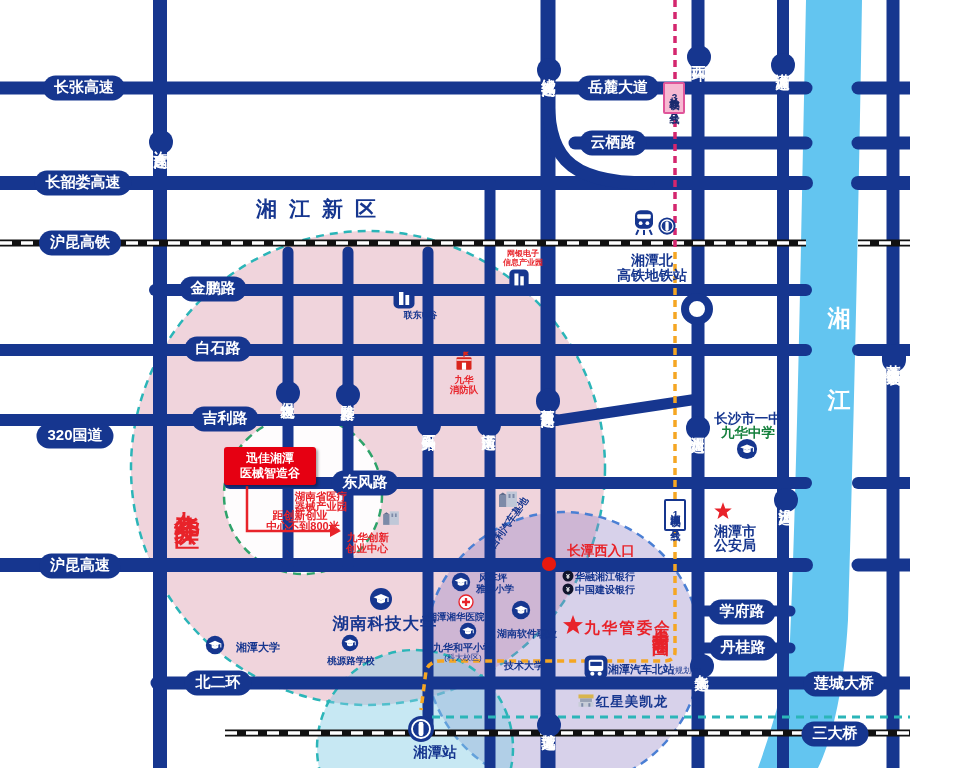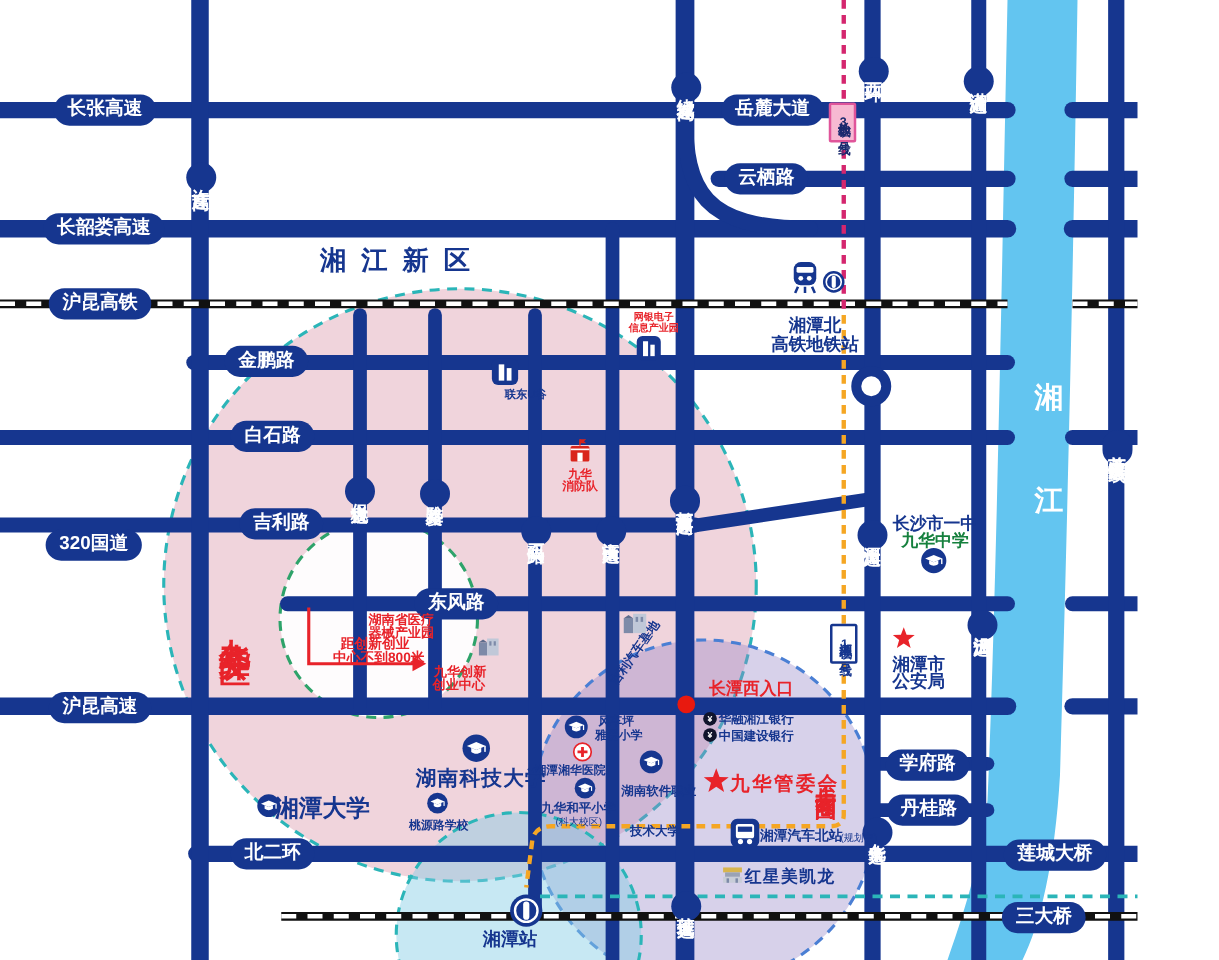--- a/index.html
+++ b/index.html
@@ -121,33 +121,33 @@
       <div class="lbl" style="left: 464px; top: 390px; font-size: 9.5px; color: rgb(232, 35, 42); font-weight: bold;">消防队</div>
       <div class="lbl" style="left: 509px; top: 523px; font-size: 10px; color: rgb(22, 54, 143); font-weight: bold; transform: translate(-50%, -50%) rotate(-55deg);">吉利汽车基地</div>
       <div class="lbl" style="left: 601px; top: 551px; font-size: 13.5px; color: rgb(232, 35, 42); font-weight: bold;">长潭西入口</div>
       <div class="lbl" style="left: 605px; top: 577px; font-size: 10px; color: rgb(22, 54, 143); font-weight: bold;">华融湘江银行</div>
       <div class="lbl" style="left: 605px; top: 590px; font-size: 10px; color: rgb(22, 54, 143); font-weight: bold;">中国建设银行</div>
       <div class="lbl vert" style="left: 660px; top: 622px; font-size: 17px; color: rgb(232, 35, 42); font-weight: bold; letter-spacing: 3px;">步步高商圈</div>
       <div class="lbl" style="left: 628px; top: 628px; font-size: 15.5px; color: rgb(232, 35, 42); font-weight: bold; letter-spacing: 2px;">九华管委会</div>
       <div class="lbl" style="left: 641px; top: 670px; font-size: 11px; color: rgb(22, 54, 143); font-weight: bold;">湘潭汽车北站</div>
       <div class="lbl" style="left: 687px; top: 671px; font-size: 8px; color: rgb(22, 54, 143);">(规划中)</div>
       <div class="lbl" style="left: 632px; top: 702px; font-size: 13.5px; color: rgb(22, 54, 143); font-weight: bold; letter-spacing: 1px;">红星美凯龙</div>
-      <div class="lbl" style="left: 408px; top: 753px; font-size: 14.5px; color: rgb(22, 54, 143); font-weight: bold;">湘潭站</div>
+      <div class="lbl" style="left: 435px; top: 753px; font-size: 14.5px; color: rgb(22, 54, 143); font-weight: bold;">湘潭站</div>
       <div class="lbl" style="left: 652px; top: 260px; font-size: 14px; color: rgb(22, 54, 143); font-weight: bold;">湘潭北</div>
       <div class="lbl" style="left: 652px; top: 275px; font-size: 14px; color: rgb(22, 54, 143); font-weight: bold;">高铁地铁站</div>
       <div class="lbl" style="left: 748px; top: 419px; font-size: 13.5px; color: rgb(22, 54, 143); font-weight: bold;">长沙市一中</div>
       <div class="lbl" style="left: 748px; top: 433px; font-size: 13.5px; color: #15803d; font-weight: bold;">九华中学</div>
       <div class="lbl" style="left: 735px; top: 531px; font-size: 14px; color: rgb(22, 54, 143); font-weight: bold;">湘潭市</div>
       <div class="lbl" style="left: 735px; top: 545px; font-size: 14px; color: rgb(22, 54, 143); font-weight: bold;">公安局</div>
       <div class="lbl" style="left: 493px; top: 578px; font-size: 9.5px; color: rgb(22, 54, 143); font-weight: bold;">风车坪</div>
       <div class="lbl" style="left: 495px; top: 589px; font-size: 9.5px; color: rgb(22, 54, 143); font-weight: bold;">雅爱小学</div>
       <div class="lbl" style="left: 456px; top: 617px; font-size: 9.5px; color: rgb(22, 54, 143); font-weight: bold;">湘潭湘华医院</div>
       <div class="lbl" style="left: 385px; top: 624px; font-size: 16.5px; color: rgb(22, 54, 143); font-weight: bold; letter-spacing: 1px;">湖南科技大学</div>
       <div class="lbl" style="left: 351px; top: 661px; font-size: 9.5px; color: rgb(22, 54, 143); font-weight: bold;">桃源路学校</div>
-      <div class="lbl" style="left: 258px; top: 648px; font-size: 19px; color: rgb(22, 54, 143); font-weight: bold;">湘潭大学</div>
+      <div class="lbl" style="left: 258px; top: 648px; font-size: 11px; color: rgb(22, 54, 143); font-weight: bold;">湘潭大学</div>
       <div class="lbl" style="left: 463px; top: 648px; font-size: 10px; color: rgb(22, 54, 143); font-weight: bold;">九华和平小学</div>
       <div class="lbl" style="left: 463px; top: 658px; font-size: 8px; color: rgb(22, 54, 143);">(科大校区)</div>
       <div class="lbl" style="left: 527px; top: 634px; font-size: 10px; color: rgb(22, 54, 143); font-weight: bold;">湖南软件职业</div>
       <div class="lbl" style="left: 524px; top: 644px; font-size: 10px; color: rgb(22, 54, 143); font-weight: bold; margin-top: 22px;">技术大学</div>
       <span class="icon" style="left: 747px; top: 451px;"><svg width="22" height="22" viewBox="0 0 24 24" xmlns="http://www.w3.org/2000/svg">
           <circle cx="12" cy="12" r="11" fill="#16368f"></circle>
           <path d="M4.5 10.2 12 7l7.5 3.2L12 13.4z" fill="#fff"></path>
           <path d="M8 11.6v3.4c2.6 1.9 5.4 1.9 8 0v-3.4l-4 1.8z" fill="#fff"></path>
           <rect x="18.4" y="10.2" width="1.2" height="4.8" fill="#fff"></rect>
         </svg></span>
@@ -265,18 +265,22 @@
           <rect x="4.5" y="10" width="15" height="4.5" fill="#9aa3b5"></rect>
           <rect x="2.5" y="14.5" width="19" height="6" fill="#c8cdd8"></rect>
           <rect x="6" y="16" width="2.5" height="4.5" fill="#7d8aa8"></rect>
           <rect x="15" y="16" width="2.5" height="4.5" fill="#7d8aa8"></rect>
         </svg></span>
       <span class="icon" style="left: 549px; top: 566px;"><svg width="17" height="17" viewBox="0 0 24 24" xmlns="http://www.w3.org/2000/svg">
           <circle cx="12" cy="12" r="10" fill="#e8190f"></circle>
         </svg></span>
     </div>
 
+  <div class="projbox" id="project-box" style="left:270px;top:466px;width:80px;">
+    <div>迅佳湘潭</div>
+    <div>医械智造谷</div>
+  </div>
 
   <div id="metro-label-holder">
       <div class="metrolbl pink" style="left: 674px; top: 98px;">长沙地铁3号线</div>
       <div class="metrolbl white" style="left: 675px; top: 515px;">湘潭地铁1号线</div>
     </div>
 </div>
 
 </body></html>

